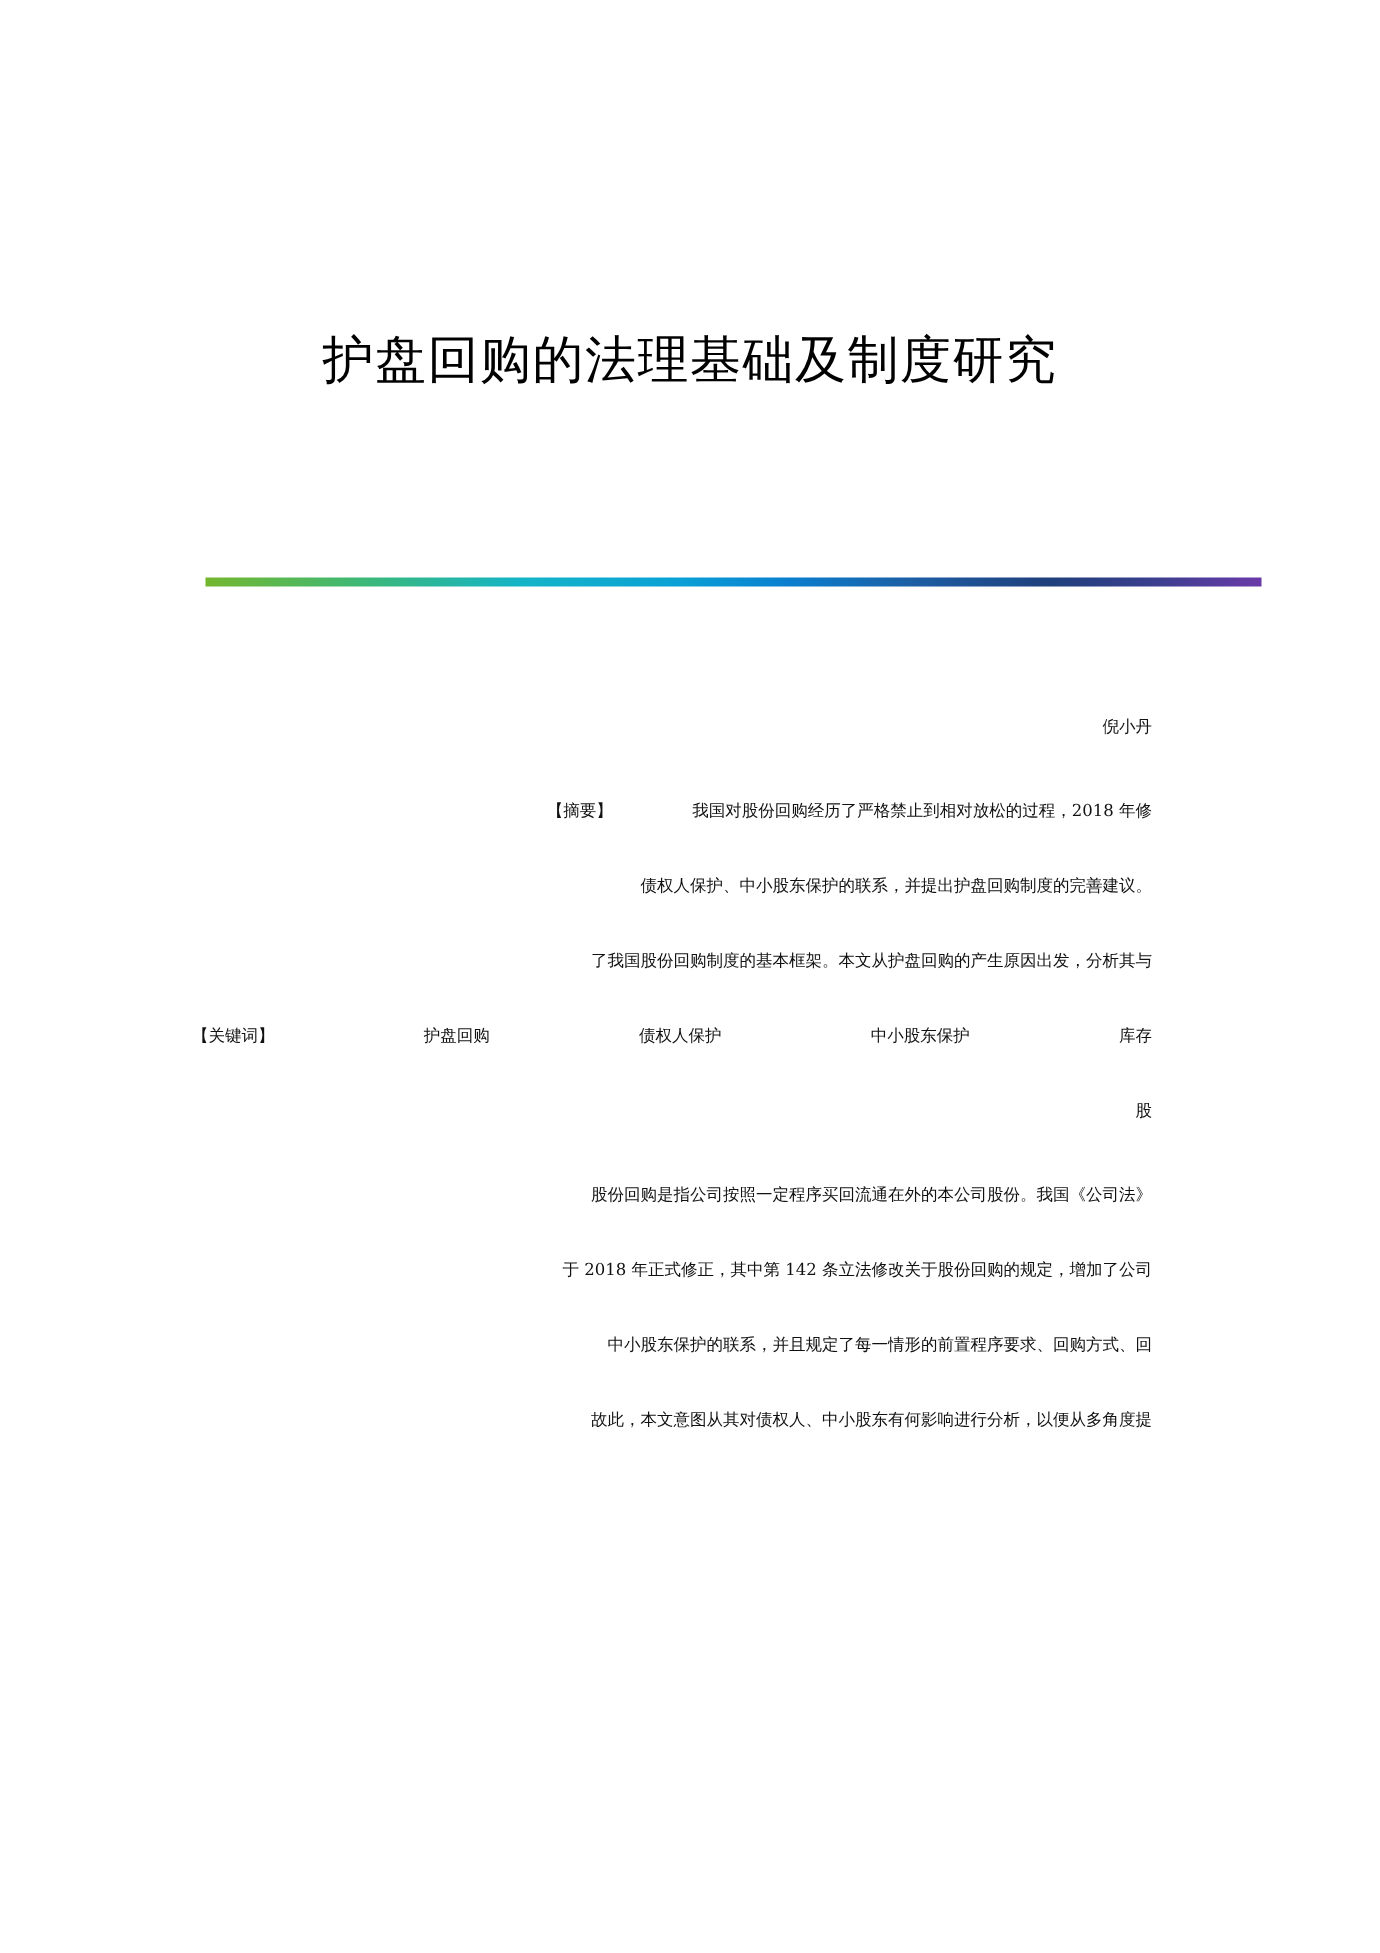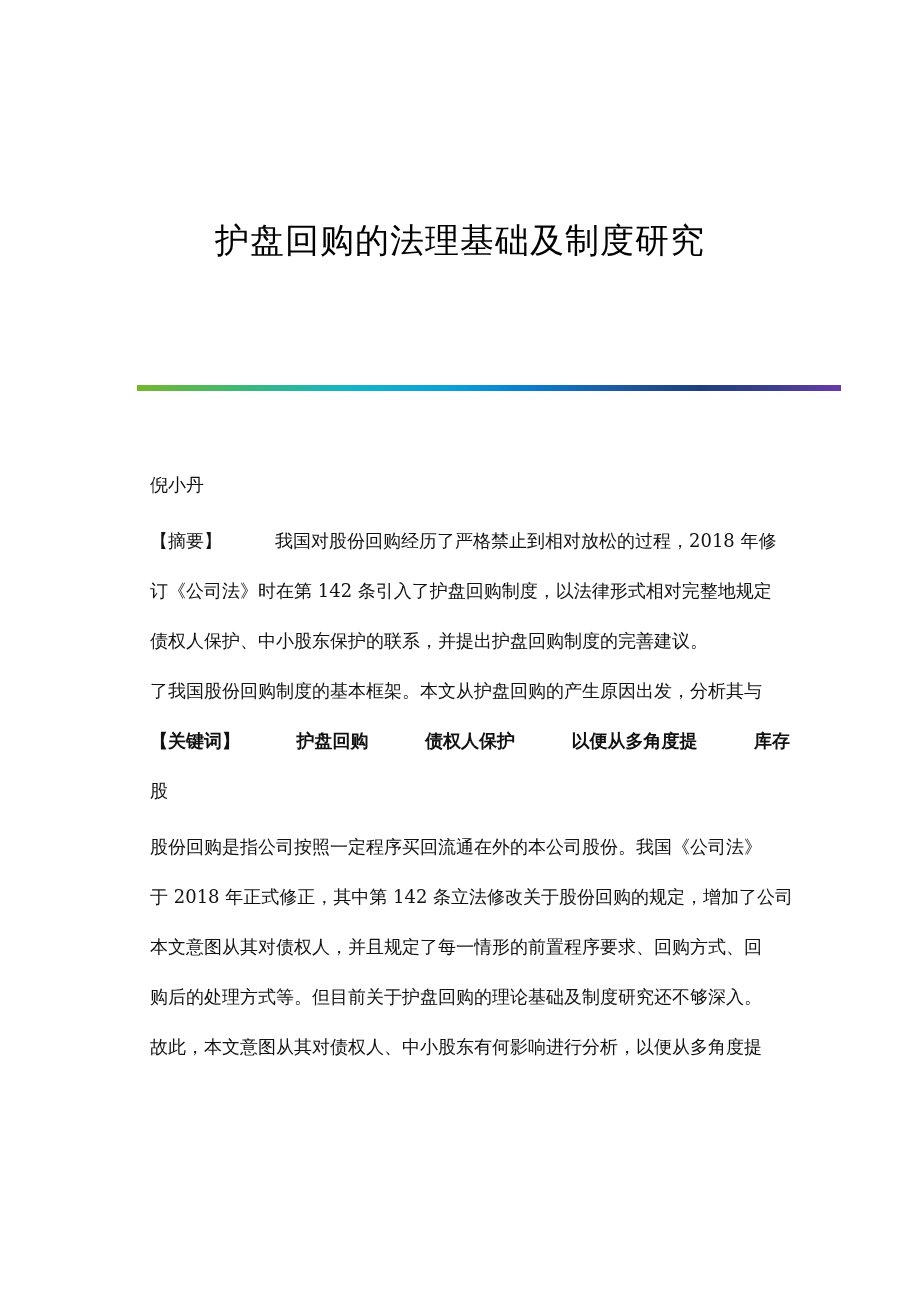--- a/index.html
+++ b/index.html
@@ -12,56 +12,54 @@
     position: absolute; left: 0; width: 920px; top: 214px;
     text-align: center; font-size: 34px; line-height: 52px;
     font-family: "DejaVu Sans", "Liberation Sans", sans-serif;
     letter-spacing: 1px; color: #000;
   }
   .rule {
     position: absolute; left: 137px; top: 385px; width: 704px; height: 6px;
     background: linear-gradient(to right, #74b72e 0%, #3cb878 15%, #14b4c8 30%, #0aa0d6 45%, #0a7fcf 55%, #1d5ba0 68%, #1f3f7c 80%, #3b3f8e 90%, #6a3aa8 100%);
   }
   .content {
-    position: absolute; left: 150px; top: 460px; width: 640px;
-    font-size: 18px; line-height: 50px;
+    position: absolute; left: 128px; top: 460px; width: 640px;
+    font-size: 11px; line-height: 50px; text-align: right;
   }
   .line { white-space: nowrap; height: 50px; }
-  .spread { display: flex; justify-content: space-between; font-weight: bold; }
+  .spread { display: flex; justify-content: space-between; }
   .gap { display: inline-block; width: 53px; }
   .block { margin-top: 6px; }
 </style>
 </head>
 <body>
 
 <div class="title">护盘回购的法理基础及制度研究</div>
 <div class="rule"></div>
 
 <div class="content">
   <div class="line">倪小丹</div>
 
   <div class="block">
     <div class="line">
       <span>【摘要】</span><span class="gap"></span><span>我国对股份回购经历了严格禁止到相对放松的过程，2018 年修</span>
     </div>
-    <div class="line">订《公司法》时在第 142 条引入了护盘回购制度，以法律形式相对完整地规定</div>
     <div class="line">债权人保护、中小股东保护的联系，并提出护盘回购制度的完善建议。</div>
     <div class="line">了我国股份回购制度的基本框架。本文从护盘回购的产生原因出发，分析其与</div>
   </div>
 
   <div class="line spread">
     <span>【关键词】</span>
     <span>护盘回购</span>
     <span>债权人保护</span>
-    <span>以便从多角度提</span>
+    <span>中小股东保护</span>
     <span>库存</span>
   </div>
   <div class="line">股</div>
 
 
   <div class="block">
     <div class="line">股份回购是指公司按照一定程序买回流通在外的本公司股份。我国《公司法》</div>
     <div class="line">于 2018 年正式修正，其中第 142 条立法修改关于股份回购的规定，增加了公司</div>
-    <div class="line">本文意图从其对债权人，并且规定了每一情形的前置程序要求、回购方式、回</div>
-    <div class="line">购后的处理方式等。但目前关于护盘回购的理论基础及制度研究还不够深入。</div>
+    <div class="line">中小股东保护的联系，并且规定了每一情形的前置程序要求、回购方式、回</div>
     <div class="line">故此，本文意图从其对债权人、中小股东有何影响进行分析，以便从多角度提</div>
   </div>
 </div>
 
 </body></html>

